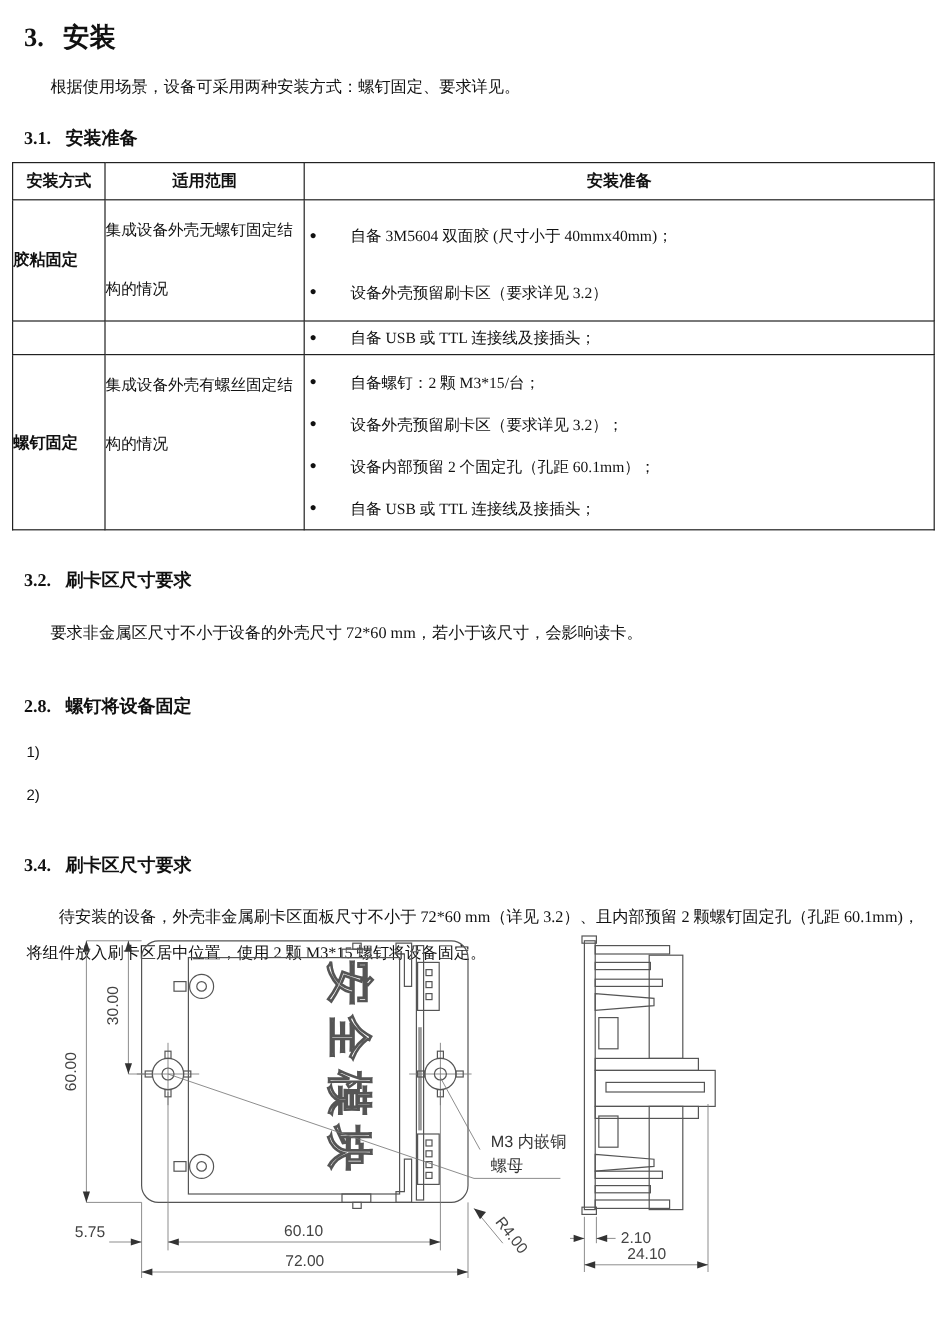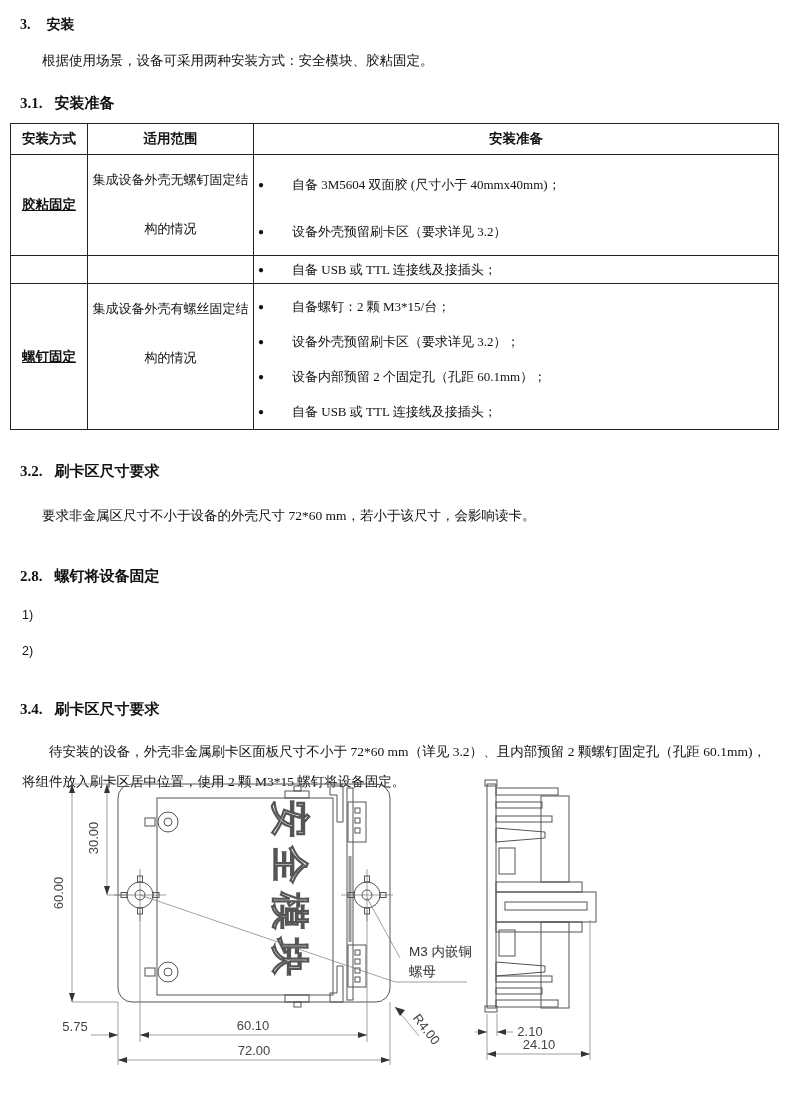--- a/index.html
+++ b/index.html
@@ -1,30 +1,30 @@
 <!DOCTYPE html>
 <html><head>
 <meta charset="utf-8">
 <style>
   html,body{margin:0;padding:0;}
   body{
     width:790px;height:1103px;background:#ffffff;color:#111;
     font-family:"Liberation Serif",serif;position:relative;overflow:hidden;
   }
-  .sec1{font-size:14px;font-weight:bold;margin:16px 0 0 20px;}
+  .sec1{font-size:22px;font-weight:bold;margin:16px 0 0 20px;}
   .sec1 .num{margin-right:16px;}
   .intro{font-size:13.5px;margin:18px 0 0 42px;}
   .sec2{font-size:15px;font-weight:bold;margin:0 0 0 20px;}
   .sec2 .num{margin-right:12px;}
   #h31{margin-top:24px;}
   table.prep{border-collapse:collapse;table-layout:fixed;width:769px;margin:10px 0 0 10px;padding-left:32px;}
   table.prep th,table.prep td{border:1px solid #222;padding:0;}
   table.prep th{font-size:13.5px;font-weight:bold;height:30px;}
-  td.method{text-align:center;font-weight:bold;font-size:13.5px;text-decoration:underline;}
-  td.scope{vertical-align:top;font-size:13px;padding:2px 10px 0 14px;line-height:49px;text-align:center;}
+  td.method{text-align:left;font-weight:bold;font-size:13.5px;}
+  td.scope{vertical-align:top;font-size:13px;padding:2px 10px 0 14px;line-height:49px;}
   td.items{vertical-align:top;font-size:13px;padding-left:12px;}
   .bi{display:flex;align-items:center;}
   .bi .bullet{width:34px;font-size:10px;padding-left:4px;flex:0 0 34px;}
   tr.r1{height:82px;} tr.r1 .bi{height:47px;}
   tr.r1 td.items{padding-top:6px;}
   tr.r2{height:28px;} tr.r2 .bi{height:27px;}
   tr.r3{height:142px;} tr.r3 .bi{height:35px;}
   tr.r3 td.items{padding-top:5px;}
   #h32{margin-top:32px;}
   .body-p{font-size:13.5px;margin:26px 0 0 42px;}
@@ -45,21 +45,21 @@
   .outline-text{fill:#fff;stroke:#555;stroke-width:1;font-weight:bold;
     font-family:"Liberation Sans",sans-serif;font-size:38px;letter-spacing:8px;}
 </style>
 </head>
 <body>
 
 <div class="sec1">
   <span class="num">3.</span><span>安装</span>
 </div>
 
-<p class="intro">根据使用场景，设备可采用两种安装方式：安全模块、胶粘固定。</p>
+<p class="intro">根据使用场景，设备可采用两种安装方式：螺钉固定、要求详见。</p>
 
 <div class="sec2" id="h31">
   <span class="num">3.1.</span><span>安装准备</span>
 </div>
 
 <table class="prep">
   <colgroup>
       <col style="width:77px">
       <col style="width:166px">
       <col>

